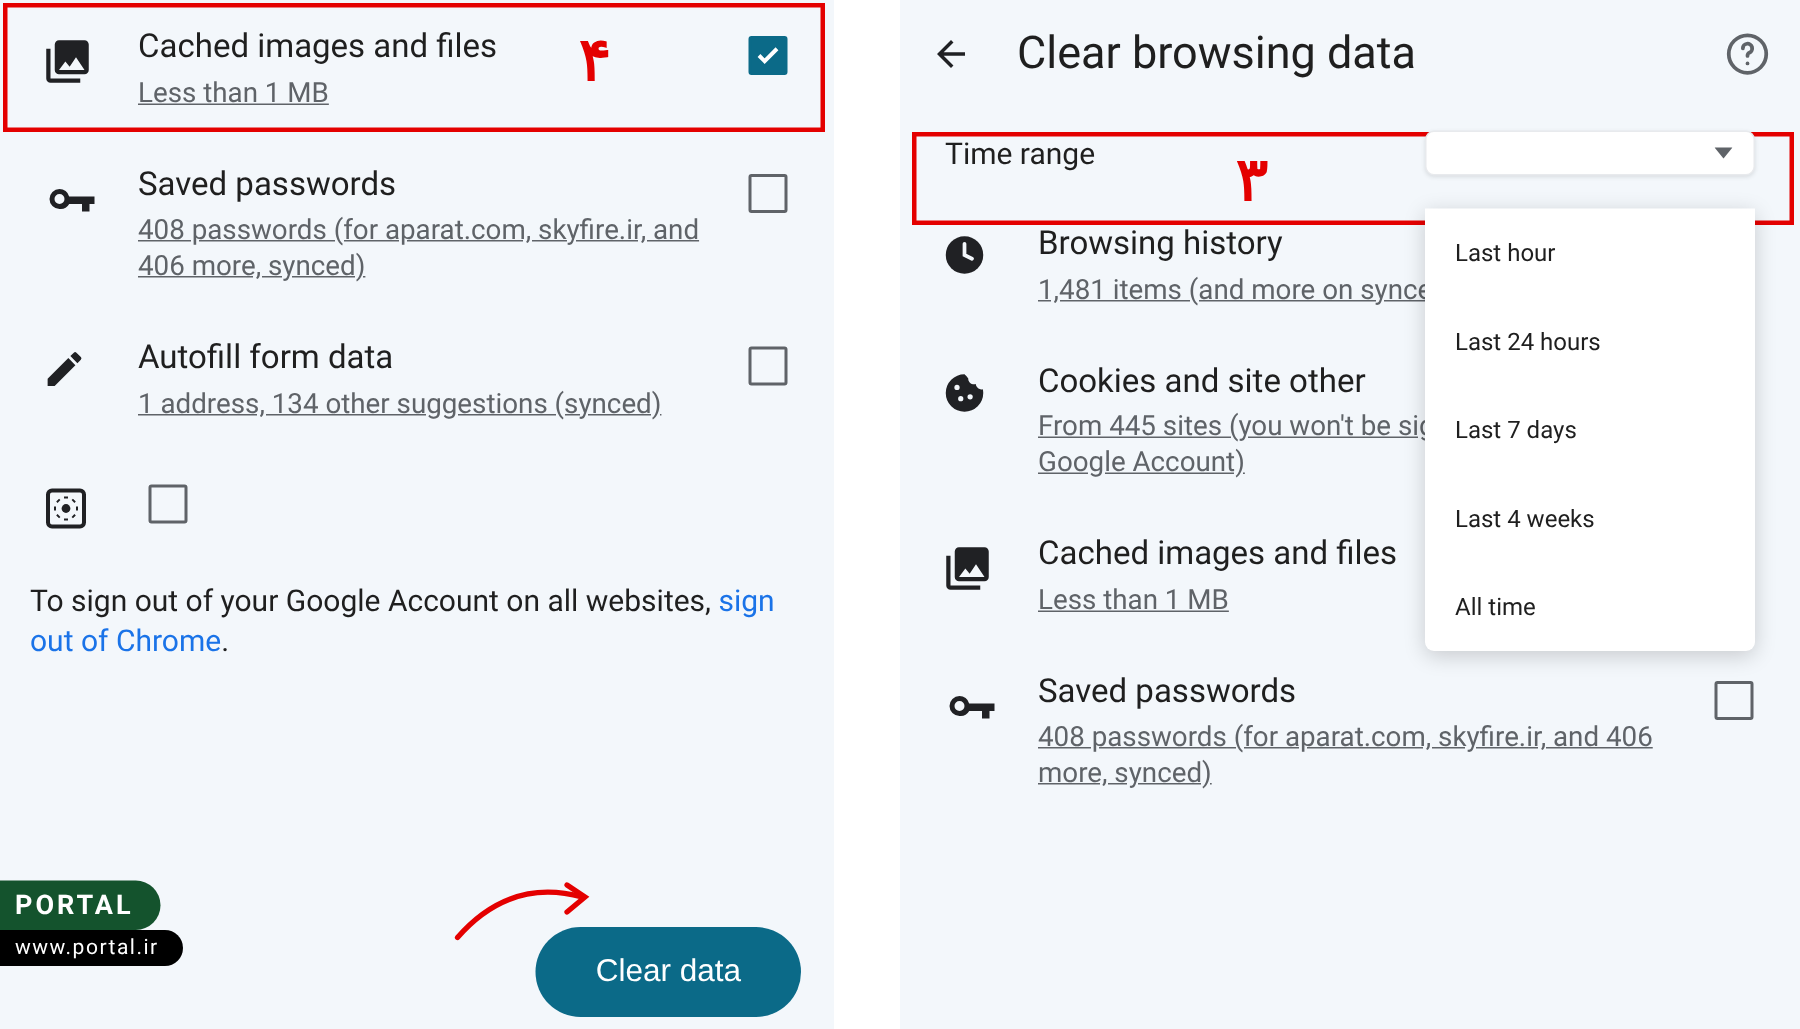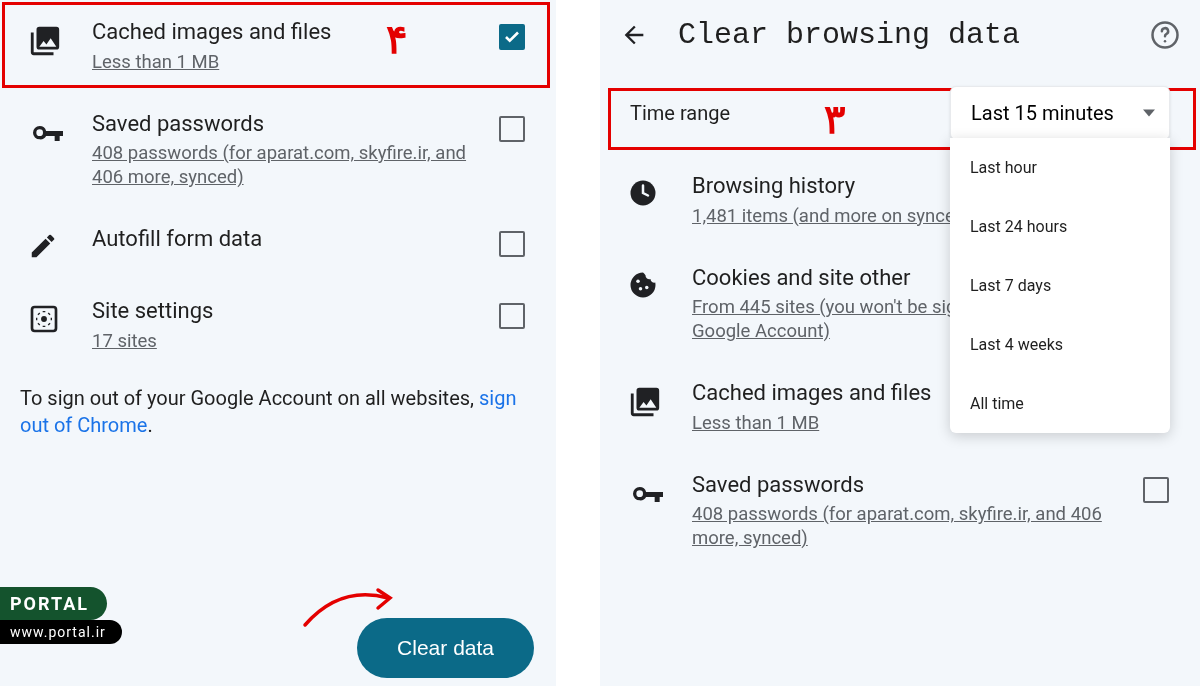--- a/index.html
+++ b/index.html
@@ -163,21 +163,20 @@
     display: flex;
     align-items: center;
     padding: 18px 20px 20px 20px;
     gap: 30px;
   }
   .back-icon { cursor: pointer; }
   .header-title {
     font-size: 30px;
     color: #1f1f1f;
     flex: 1;
-    font-family: Liberation Mono, monospace;
   }
   .help-icon { cursor: pointer; }
 
   
   .time-row {
     display: flex;
     align-items: center;
     padding: 14px 30px 14px 30px;
   }
   .time-label { font-size: 20px; color: #1f1f1f; }
@@ -271,39 +270,36 @@
     <div class="item">
       <div class="icon-col">
         <span>
           <svg width="30" height="30" viewBox="0 0 24 24" fill="#202124">
               <path d="M3 17.25V21h3.75L17.81 9.94l-3.75-3.75L3 17.25zM20.71 7.04a1 1 0 0 0 0-1.41l-2.34-2.34a1 1 0 0 0-1.41 0l-1.83 1.83 3.75 3.75 1.83-1.83z"></path>
             </svg>
         </span>
       </div>
       <div class="txt-col">
         <div class="title">Autofill form data</div>
+        <div class="sub">1 address, 134 other suggestions (synced)</div>
       </div>
       <div class="chk-col">
           <span class="chk"></span>
         </div>
     </div>
 
     <div class="item">
       <div class="icon-col">
         <span>
           <svg width="32" height="32" viewBox="0 0 24 24" fill="none" stroke="#202124" stroke-width="2">
               <rect x="3" y="3" width="18" height="18" rx="2"></rect>
               <circle cx="12" cy="12" r="2.2" fill="#202124" stroke="none"></circle>
               <path d="M12 7v-1M12 18v-1M7 12h-1M18 12h-1M8.5 8.5l-.7-.7M16.2 16.2l-.7-.7M8.5 15.5l-.7 .7M16.2 7.8l-.7 .7" stroke="#202124"></path>
             </svg>
         </span>
-      </div>
-      <div class="txt-col">
-        <div class="title">Site settings</div>
-        <div class="sub">17 sites</div>
       </div>
       <div class="chk-col">
           <span class="chk"></span>
         </div>
     </div>
 
     <div class="signout-line">
       <span>To sign out of your Google Account on all websites, </span><span class="link">sign out of Chrome</span><span>.</span>
     </div>
 
@@ -340,21 +336,20 @@
             <path d="M9.5 9a2.5 2.5 0 1 1 3.5 2.3c-.8.4-1 1-1 1.7" stroke-linecap="round"></path>
             <circle cx="12" cy="17" r="1" fill="#5f6368" stroke="none"></circle>
           </svg>
       </span>
     </div>
 
     <div class="time-row">
       <span class="time-label">Time range</span>
       <div class="time-select">
         <div class="select-box">
-          <span>Last 15 minutes</span>
           <span class="tri">
             <svg width="12" height="12" viewBox="0 0 10 6" fill="#5f6368">
                 <path d="M0 0l5 6 5-6z"></path>
               </svg>
           </span>
         </div>
         <div class="dropdown">
           <div class="dropdown-item">Last hour</div>
           <div class="dropdown-item">Last 24 hours</div>
           <div class="dropdown-item">Last 7 days</div>

